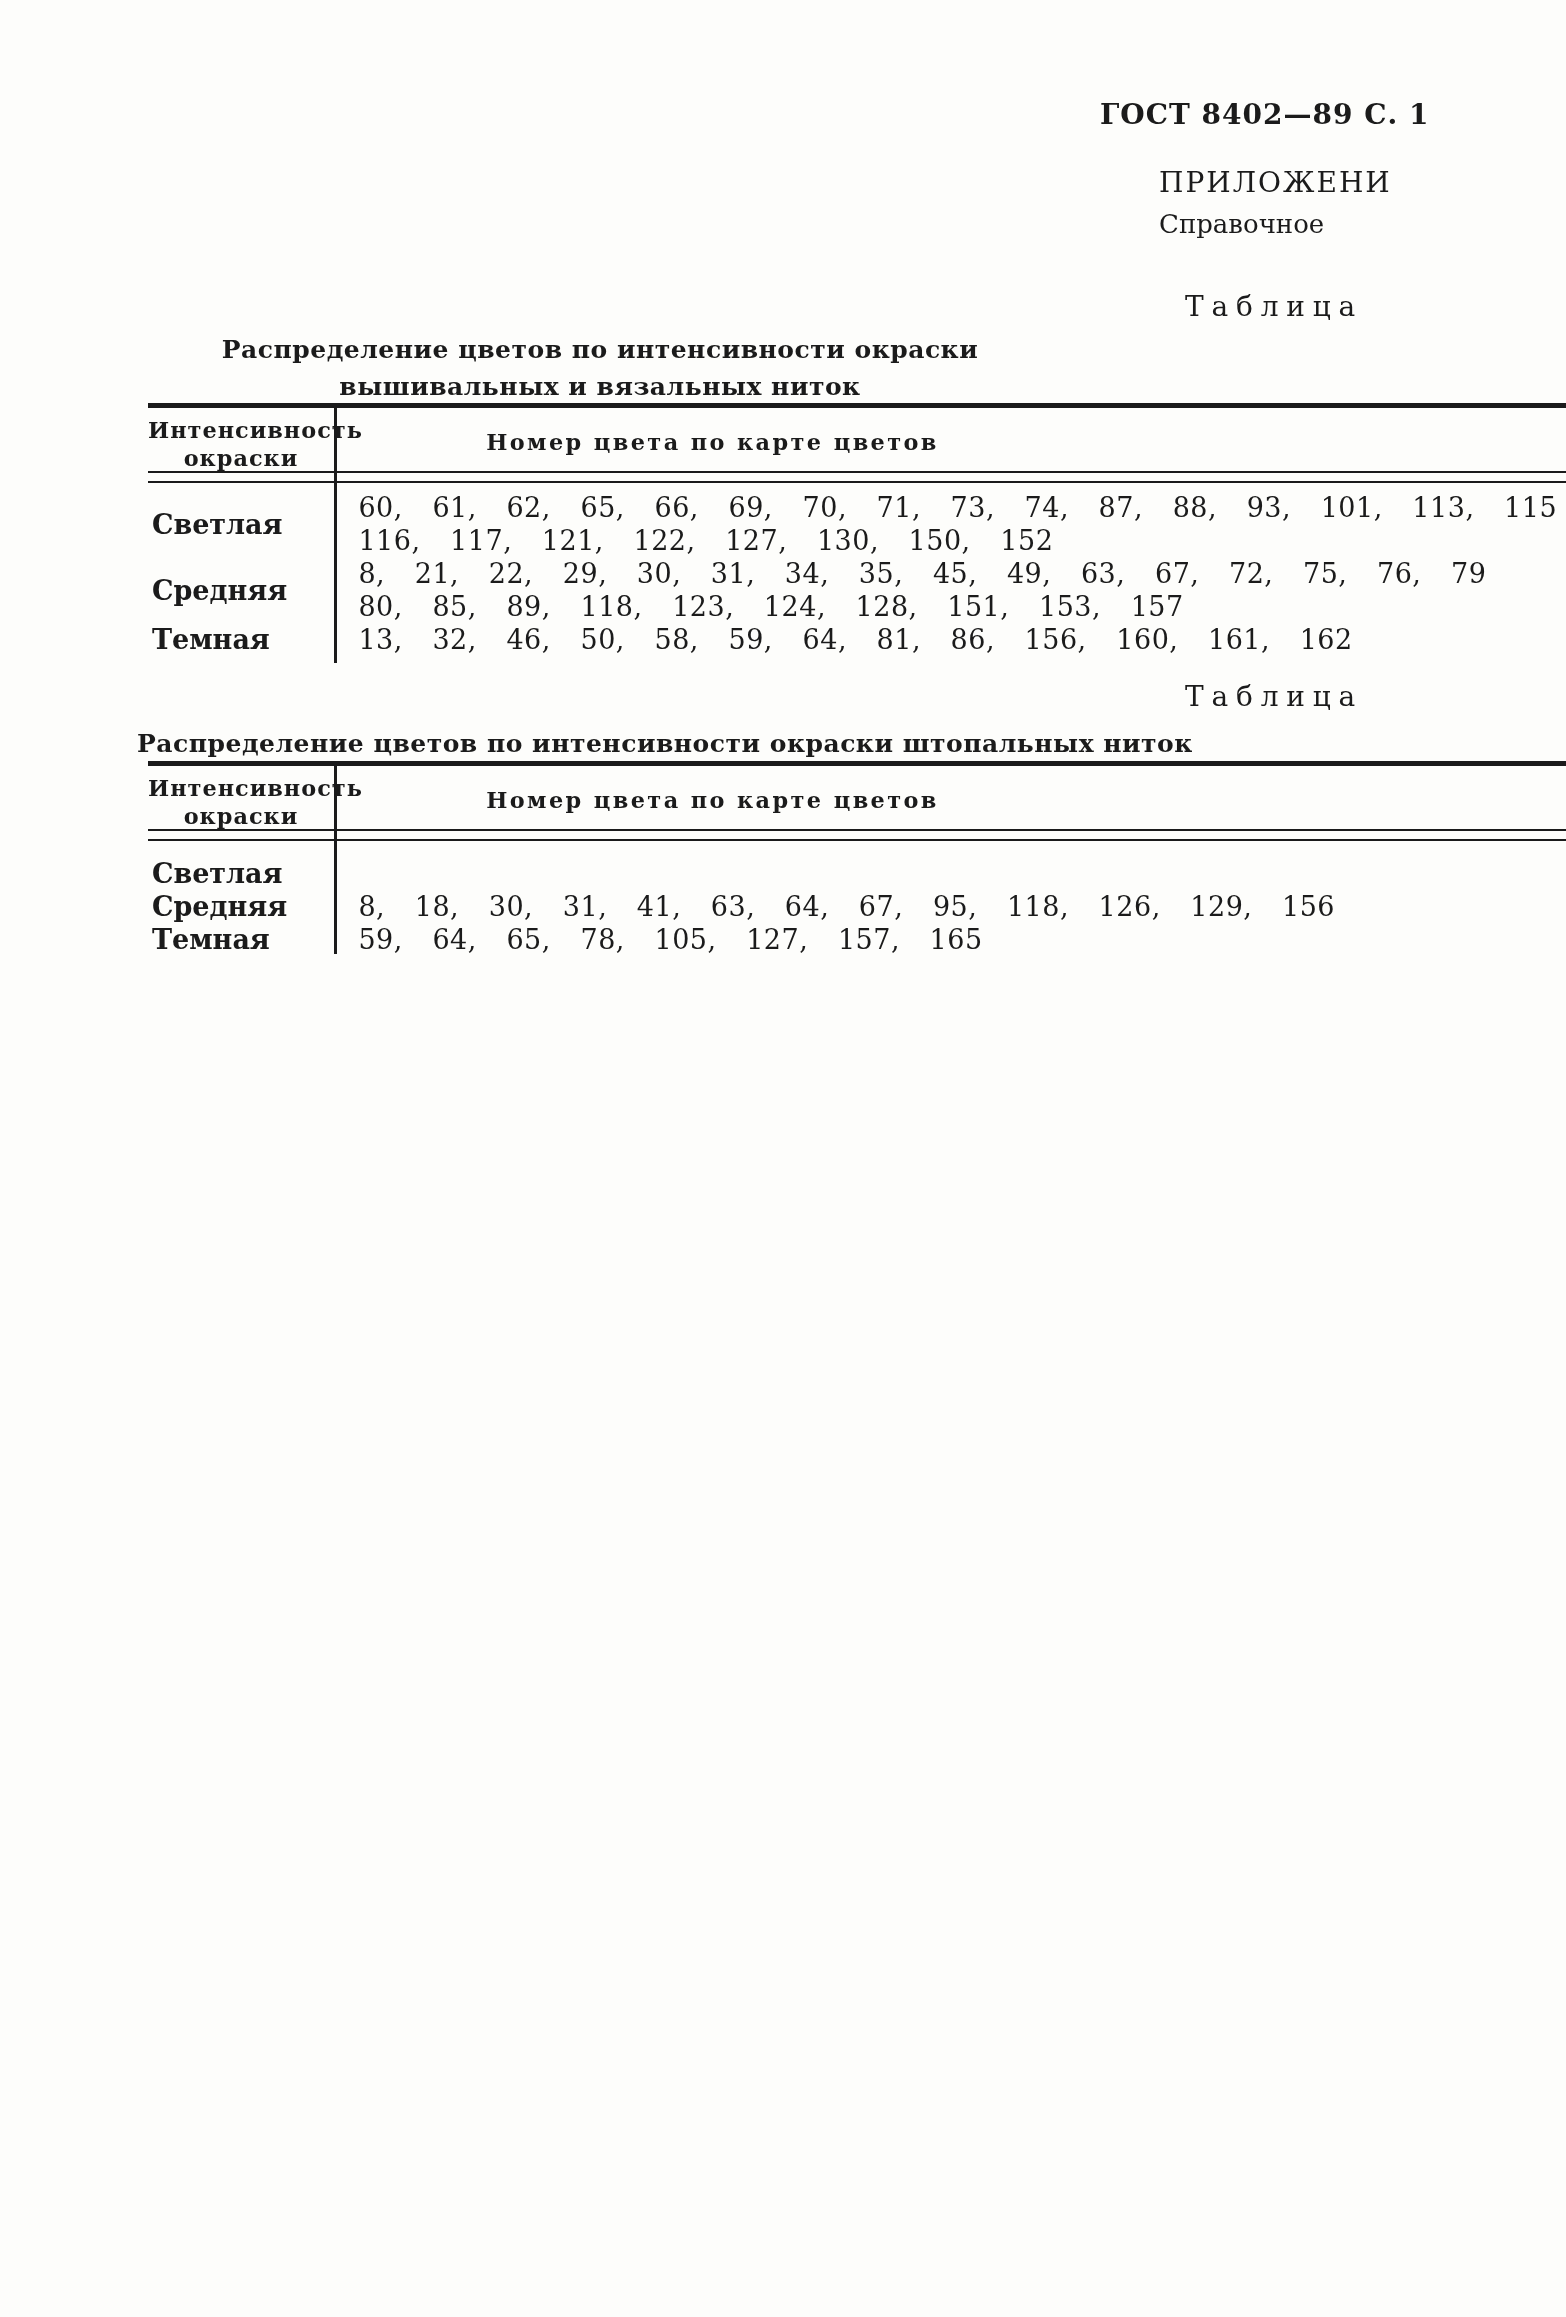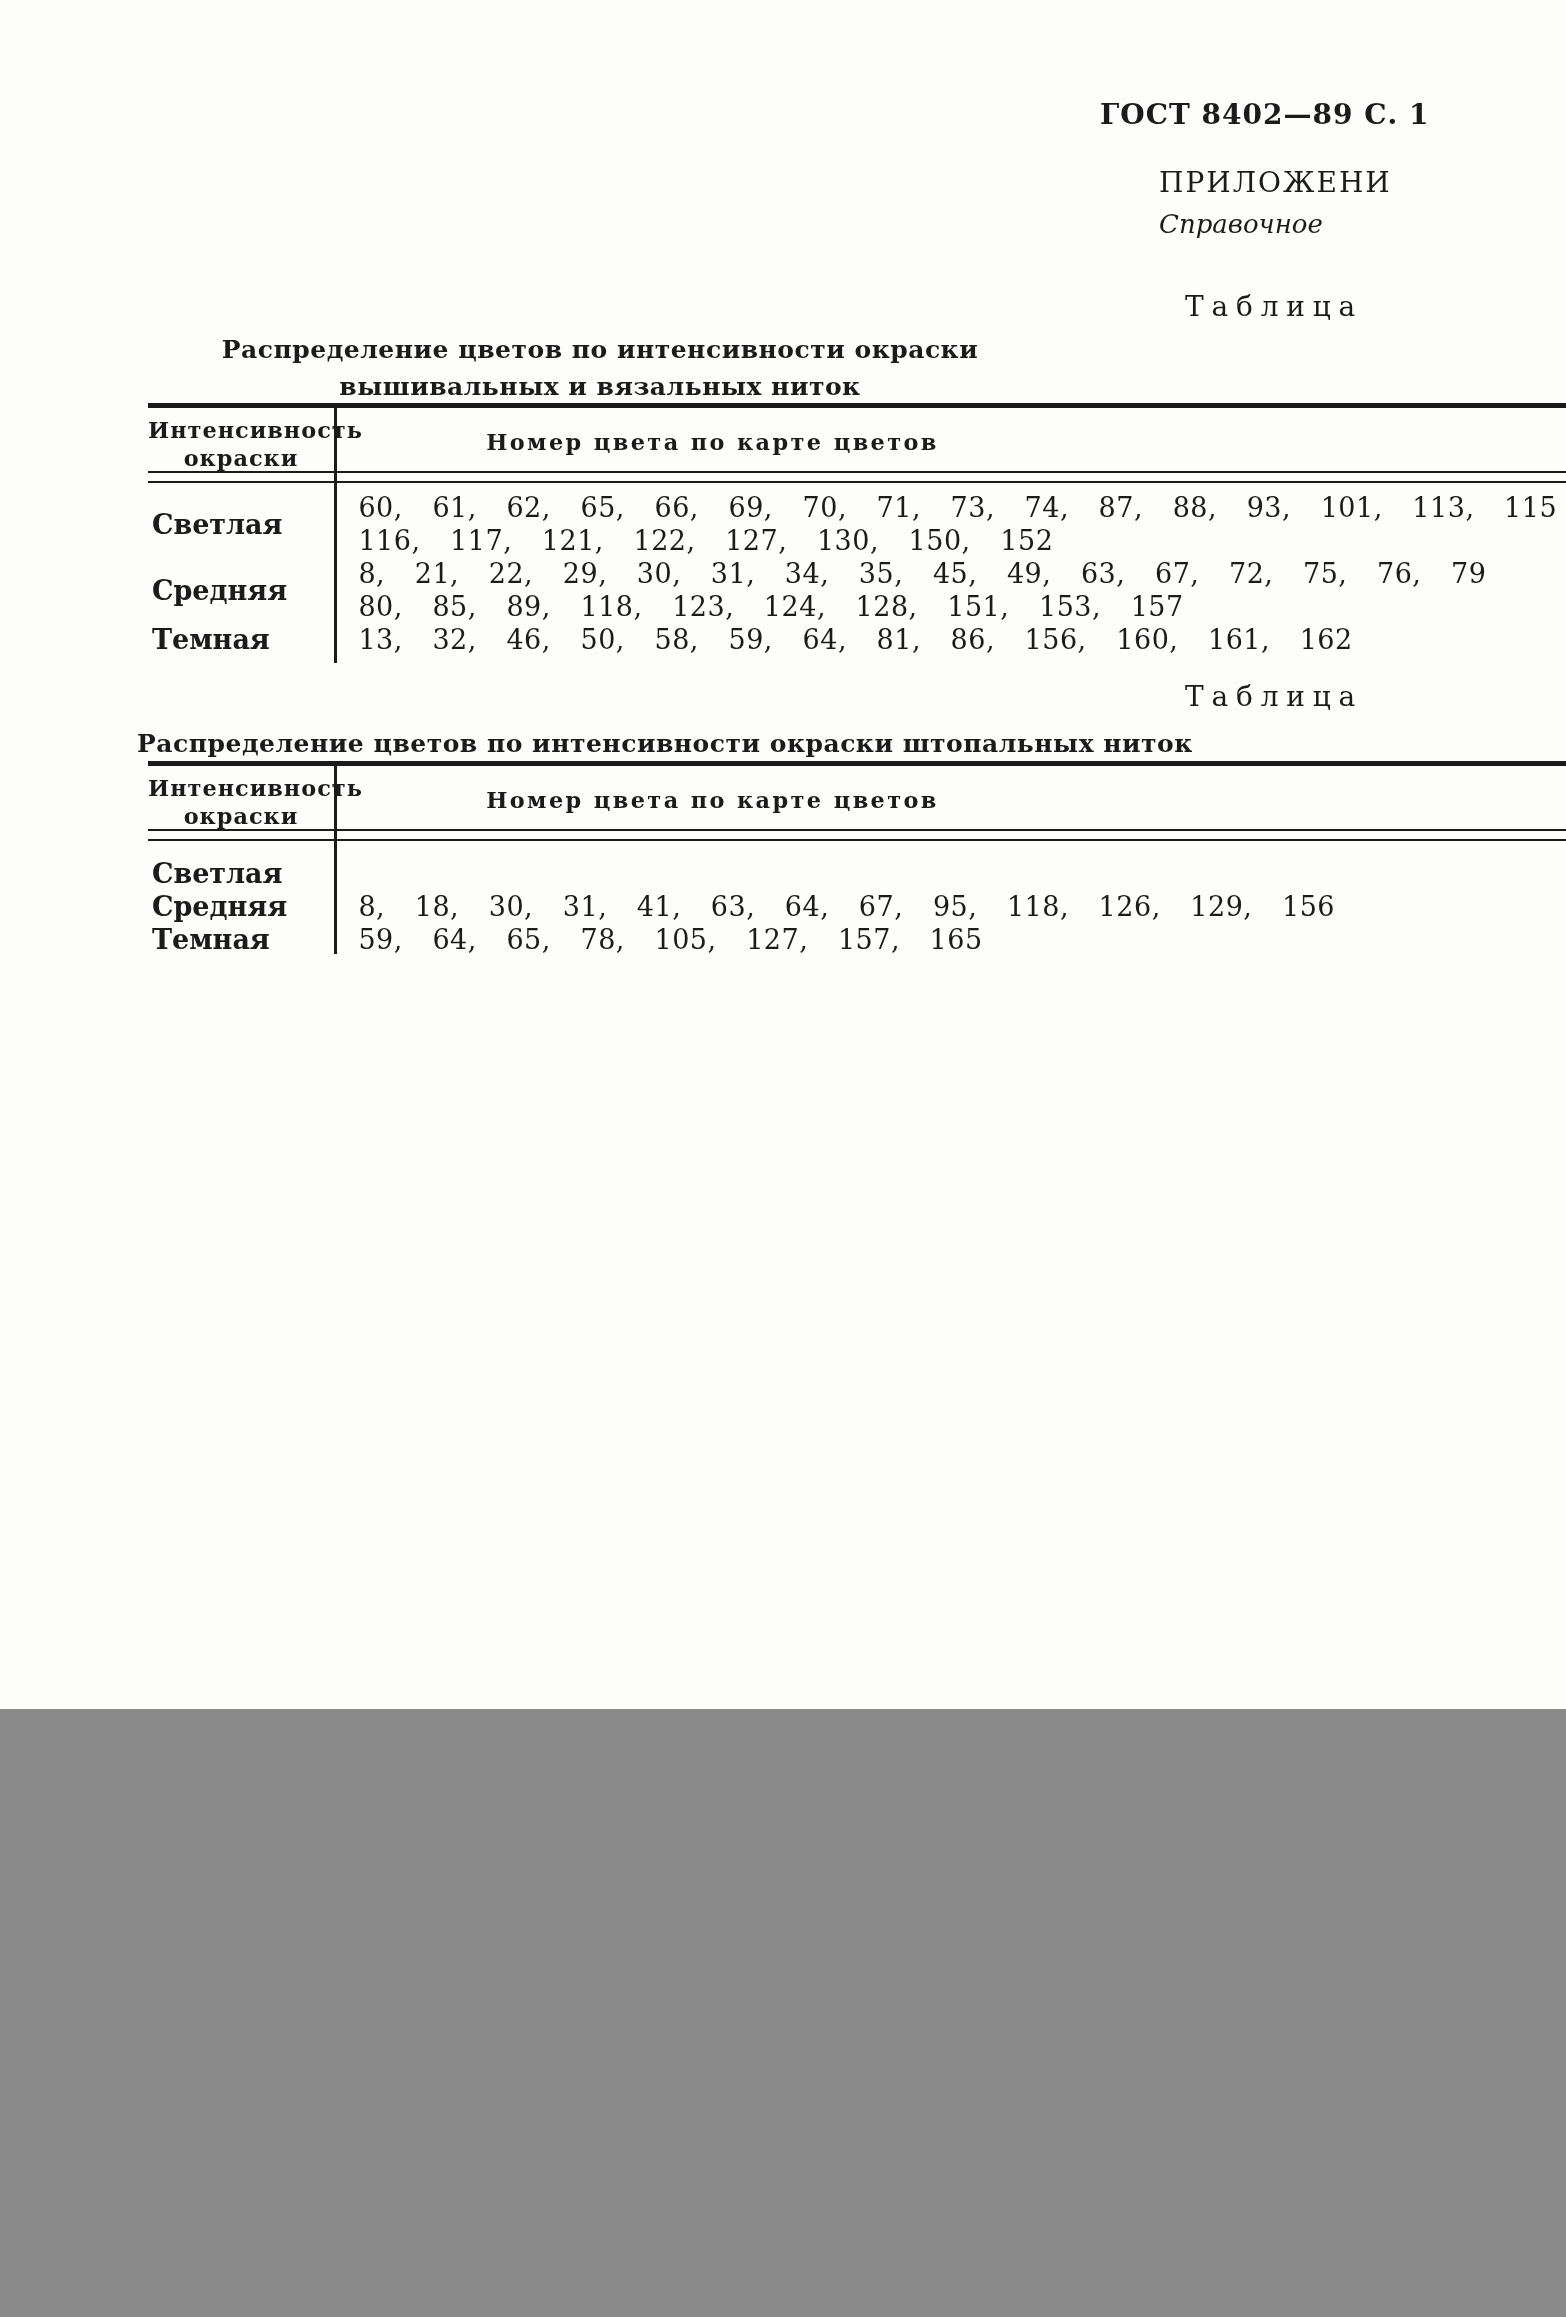--- a/index.html
+++ b/index.html
@@ -1,33 +1,33 @@
 <!DOCTYPE html>
 <html><head>
 <meta charset="utf-8">
 <style>
   * { margin:0; padding:0; box-sizing:border-box; }
   html,body { background:#8a8a8a; }
   .page {
-    position:relative; width:1566px; height:1709px;
+    position:relative; width:1566px; height:2317px;
     background:#fdfdfb; overflow:hidden;
     font-family:"DejaVu Serif", serif; color:#1b1b1b;
     margin:0 auto;
   }
   .doc-header {
     position:absolute; left:1100px; top:98px;
     font-size:28px; font-weight:700; letter-spacing:1px; white-space:nowrap;
   }
   .annex {
     position:absolute; left:1159px; top:166px;
     font-size:28px; letter-spacing:2px; white-space:nowrap;
   }
   .annex-sub {
     position:absolute; left:1159px; top:209px;
-    font-size:26px; font-style:italic; white-space:nowrap;
+    font-size:26px; white-space:nowrap;
   }
   .tcaption {
     position:absolute; left:1185px;
     font-size:28px; letter-spacing:7.8px; white-space:nowrap;
   }
   .ttitle {
     position:absolute; left:137px; width:926px; text-align:center;
     font-size:25px; font-weight:700; letter-spacing:0.5px; white-space:nowrap;
   }
   .ttitle.wide { width:975px; }

